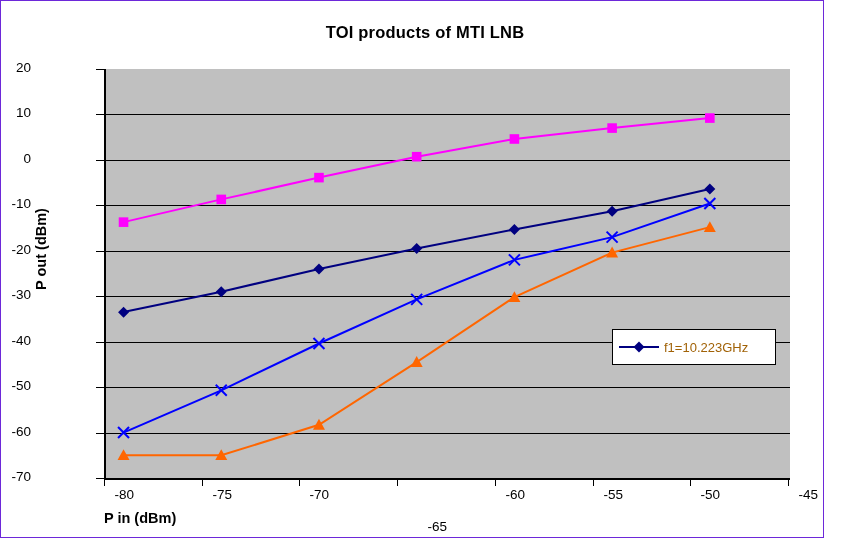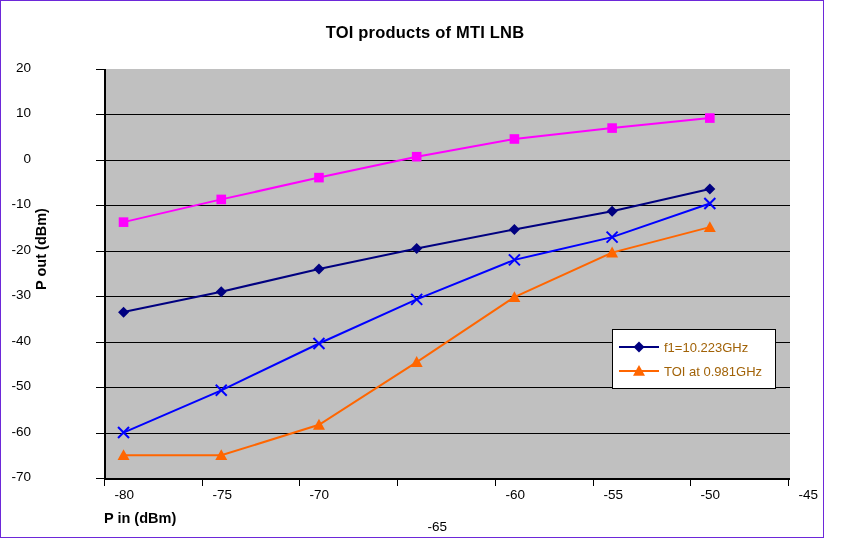--- a/index.html
+++ b/index.html
@@ -301,24 +301,15 @@
   <div id="legend">
       <div class="legend-row">
         <svg class="legend-swatch" viewBox="0 0 44 20">
           <line x1="2" y1="10" x2="42" y2="10" stroke="#000080" stroke-width="2"></line>
           <g>
             <polygon points="22,4.5 27.5,10 22,15.5 16.5,10" fill="#000080"></polygon>
           </g>
         </svg>
         <span class="legend-text">f1=10.223GHz</span>
       </div>
-      <div class="legend-row">
-        <svg class="legend-swatch" viewBox="0 0 44 20">
-          <line x1="2" y1="10" x2="42" y2="10" stroke="#FF6600" stroke-width="2"></line>
-          <g>
-            <polygon points="22,4 28,14.8 16,14.8" fill="#FF6600"></polygon>
-          </g>
-        </svg>
-        <span class="legend-text">TOI at 0.981GHz</span>
-      </div>
     </div>
 
 </div>
 
 </body></html>

